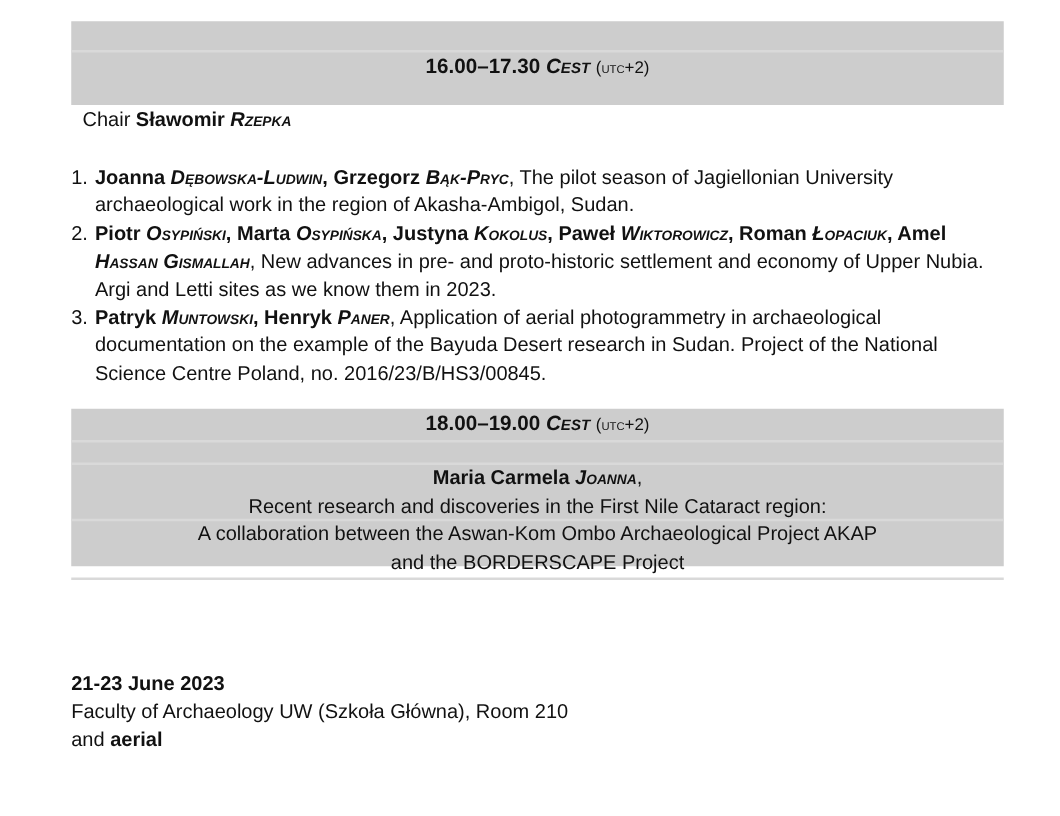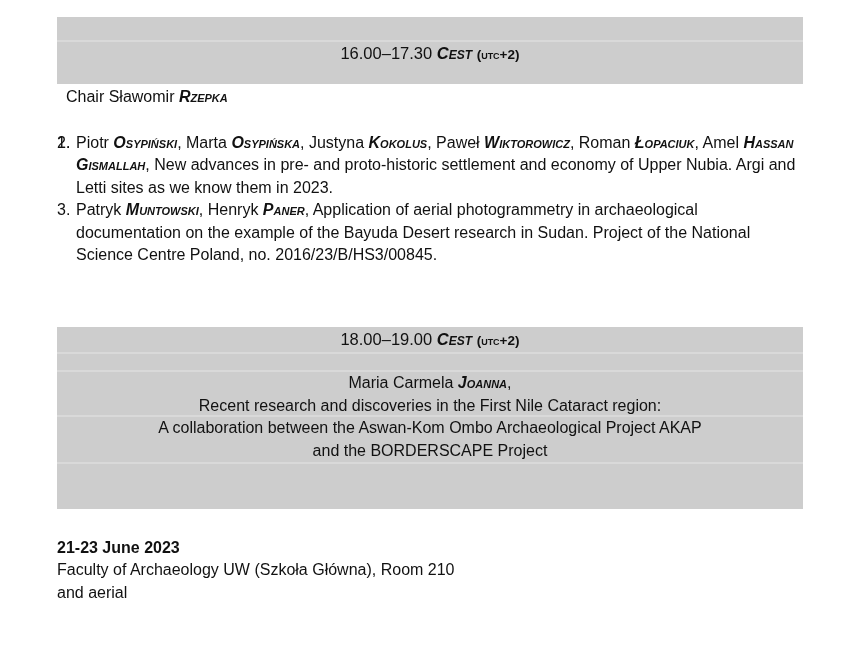--- a/index.html
+++ b/index.html
@@ -15,35 +15,35 @@
   .divider{position:absolute;left:0;width:100%;height:2px;background:#d9d9d9;}
 
   
   .block1{top:17px;height:67px;}
   .block1 .d1{top:23px;}
   .time-line{position:absolute;top:27px;left:0;width:100%;text-align:center;
     font-size:16.5px;line-height:19px;white-space:nowrap;}
 
   
   .seg-r{font-weight:400;}
-  .seg-b{font-weight:400;margin-top:44px;}
+  .seg-b{font-weight:700;margin-top:44px;}
   .seg-bsc{font-weight:700;font-variant-caps:small-caps;font-style:italic;}
-  .seg-bsc-sm{font-weight:700;font-variant-caps:small-caps;font-size:0.82em;text-align:center;}
+  .seg-bsc-sm{font-weight:400;font-variant-caps:small-caps;font-size:0.82em;text-align:center;}
 
   
   .chair{position:absolute;left:66px;top:86px;margin:0;font-size:16px;line-height:22.4px;}
 
   
   .plist{position:absolute;left:57px;top:132px;width:748px;margin:0;padding:0;
     list-style:none;font-size:16px;line-height:22.4px;}
   .pitem{position:relative;padding-left:19px;margin:0;}
   .pnum{position:absolute;left:0;top:0;font-weight:400;}
 
   
-  .block2{top:327px;height:182px;text-align:center;font-size:16px;line-height:22.4px;}
+  .block2{top:327px;height:126px;text-align:center;font-size:16px;line-height:22.4px;}
   .block2 .d1{top:25px;}
   .block2 .d2{top:43px;}
   .block2 .d3{top:88px;}
   .block2 .d4{top:135px;}
   .b2-abs{position:absolute;left:0;width:100%;text-align:center;white-space:nowrap;}
   .b2-header{top:3px;font-size:16.5px;line-height:19px;}
   .b2-speaker{top:45px;}
   .b2-line1{top:68px;}
   .b2-line2{top:90px;}
   .b2-line3{top:113px;}
@@ -61,20 +61,21 @@
   <section class="gray-block block1">
     <div class="divider d1"></div>
     <div class="time-line"><span class="seg-b">16.00–17.30 </span><span class="seg-bsc">Cest </span><span class="seg-bsc-sm">(utc+2)</span></div>
   </section>
 
   <p class="chair"><span class="seg-r">Chair </span><span class="seg-b">Sławomir </span><span class="seg-bsc">Rzepka</span></p>
 
   <ol class="plist">
     <li class="pitem">
       <span class="pnum">1.</span>
+      <span class="ptext"><span class="seg-b">Joanna </span><span class="seg-bsc">Dębowska-Ludwin</span><span class="seg-b">, </span><span class="seg-b">Grzegorz </span><span class="seg-bsc">Bąk-Pryc</span><span class="seg-r">, The pilot season of Jagiellonian University archaeological work in the region of Akasha-Ambigol, Sudan.</span></span>
     </li>
     <li class="pitem">
       <span class="pnum">2.</span>
       <span class="ptext"><span class="seg-b">Piotr </span><span class="seg-bsc">Osypiński</span><span class="seg-b">, </span><span class="seg-b">Marta </span><span class="seg-bsc">Osypińska</span><span class="seg-b">, </span><span class="seg-b">Justyna </span><span class="seg-bsc">Kokolus</span><span class="seg-b">, </span><span class="seg-b">Paweł </span><span class="seg-bsc">Wiktorowicz</span><span class="seg-b">, </span><span class="seg-b">Roman </span><span class="seg-bsc">Łopaciuk</span><span class="seg-b">, </span><span class="seg-b">Amel </span><span class="seg-bsc">Hassan Gismallah</span><span class="seg-r">, New advances in pre- and proto-historic settlement and economy of Upper Nubia. Argi and Letti sites as we know them in 2023.</span></span>
     </li>
     <li class="pitem">
       <span class="pnum">3.</span>
       <span class="ptext"><span class="seg-b">Patryk </span><span class="seg-bsc">Muntowski</span><span class="seg-b">, </span><span class="seg-b">Henryk </span><span class="seg-bsc">Paner</span><span class="seg-r">, Application of aerial photogrammetry in archaeological documentation on the example of the Bayuda Desert research in Sudan. Project of the National Science Centre Poland, no. 2016/23/B/HS3/00845.</span></span>
     </li>
   </ol>

